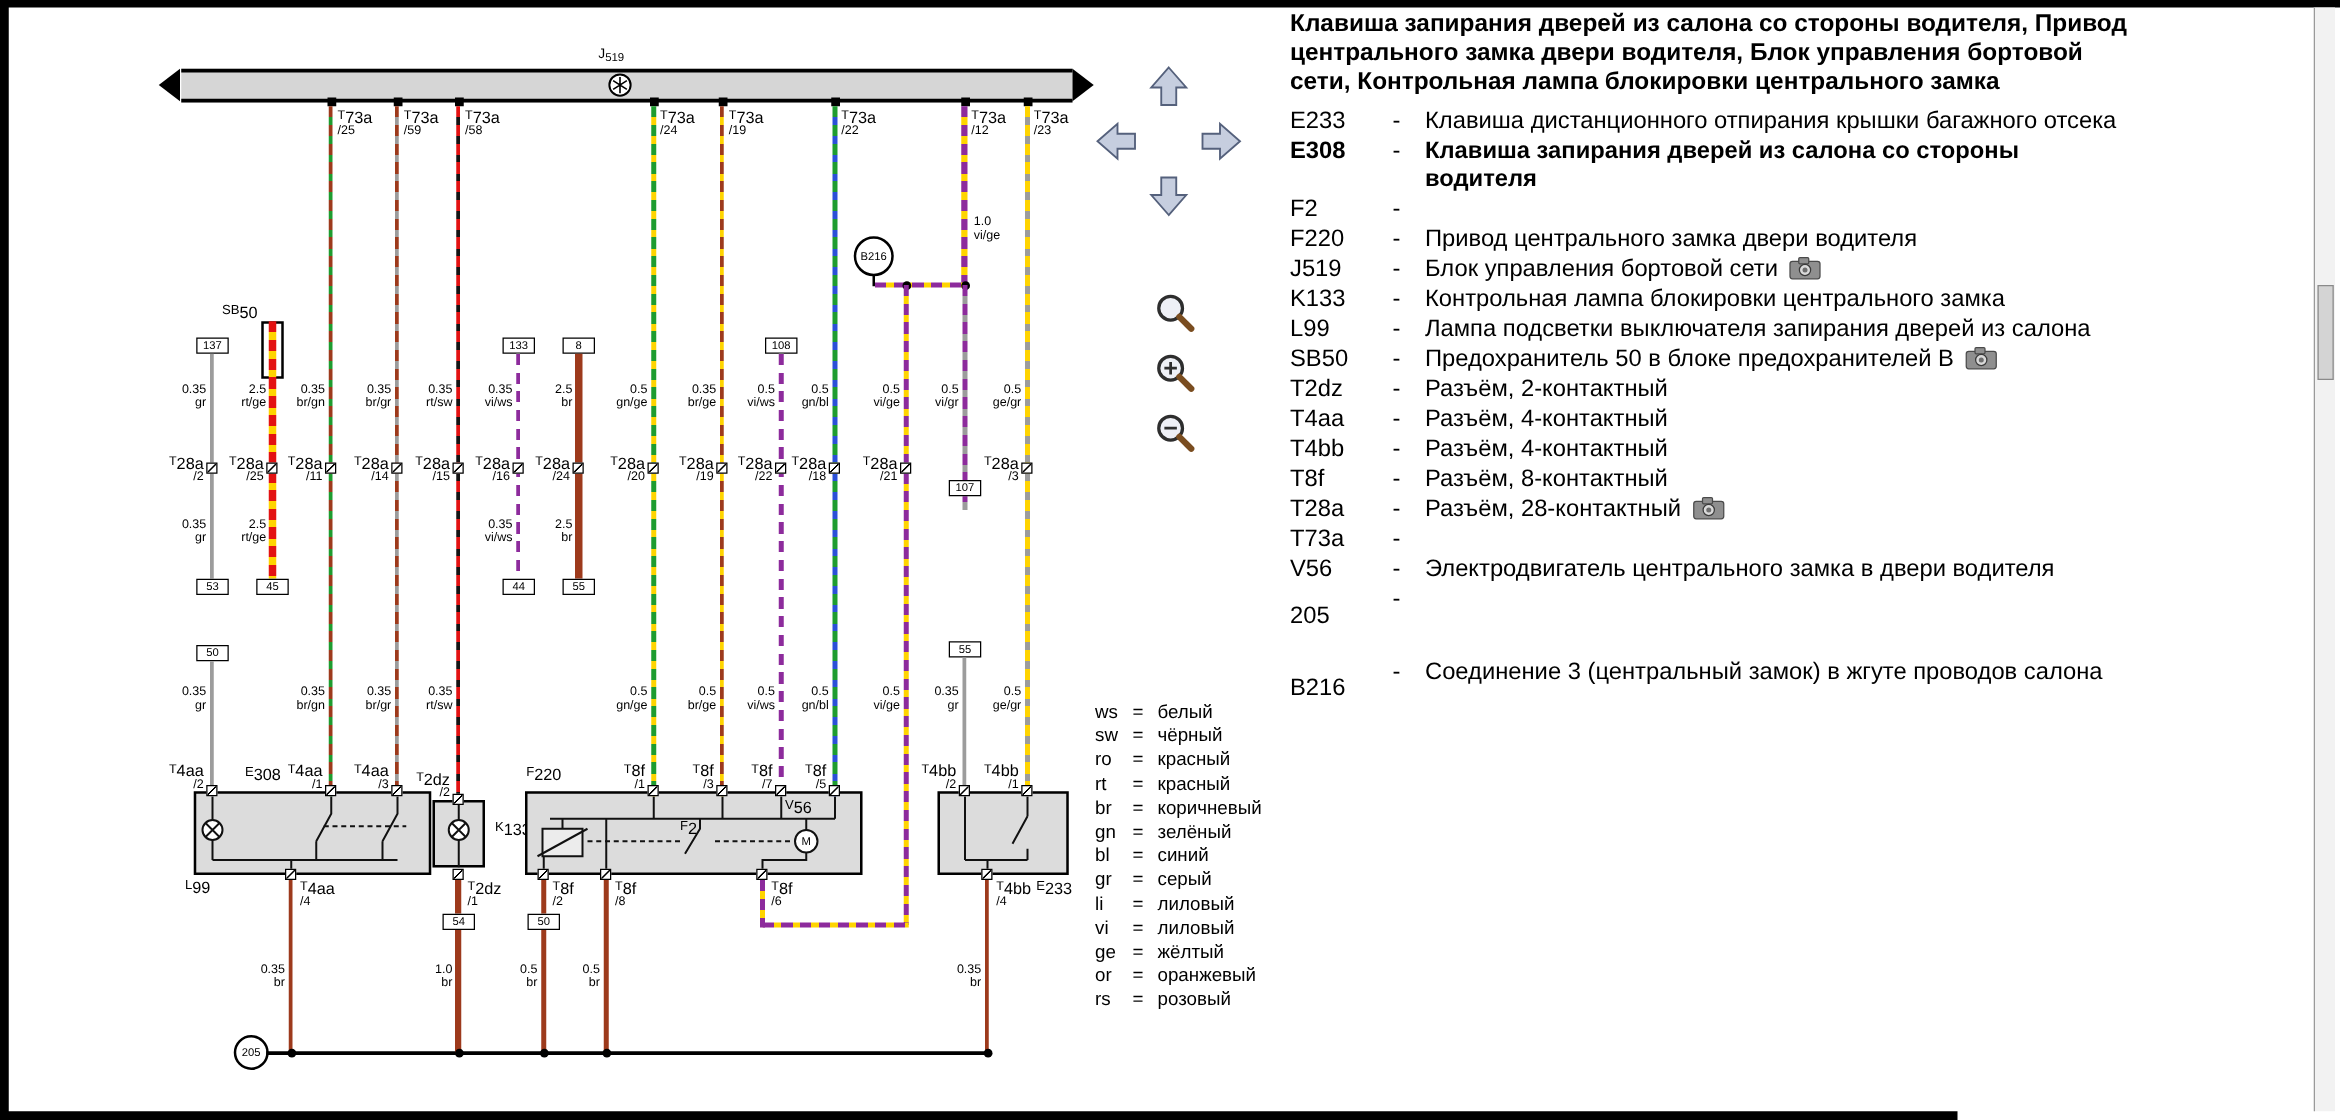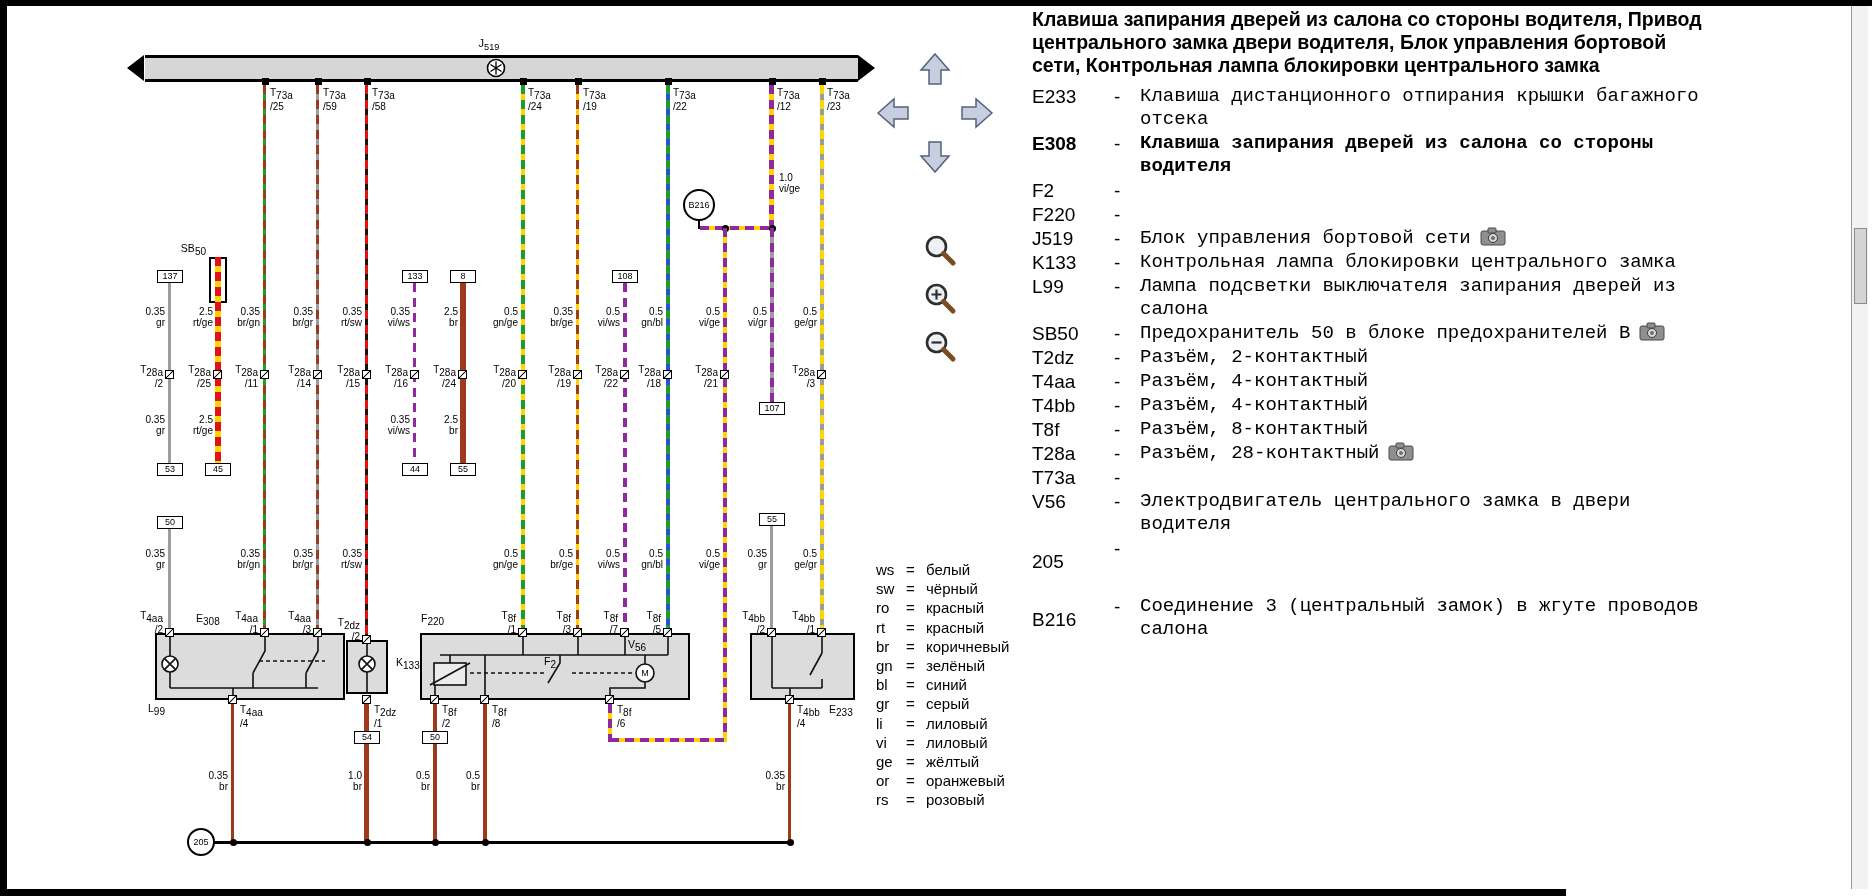--- a/index.html
+++ b/index.html
@@ -28,41 +28,41 @@
          background:linear-gradient(135deg,transparent 42%,#000 46%,#000 54%,transparent 58%),#fff; }
   .nbox { position:absolute; width:26px; height:13px; border:1px solid #000; background:#fff;
           font-size:9px; line-height:11px; text-align:center; }
   .tapsq { position:absolute; width:7px; height:7px; background:#000; }
   .dot { position:absolute; width:7px; height:7px; border-radius:50%; background:#000; }
   .circle { position:absolute; border:2px solid #000; border-radius:50%; background:#fff;
             display:flex; align-items:center; justify-content:center; font-size:9px; }
   .block { position:absolute; background:#dcdcdc; border:2px solid #000; }
   .fuse { position:absolute; border:2px solid #000; background:transparent; }
   .complbl { position:absolute; font-size:10.5px; line-height:11px; }
-  .complbl sub, .clabel sub { font-size:10px; }
+  .complbl sub, .clabel sub { font-size:13px; }
   .buslbl { position:absolute; font-size:11px; text-align:center; }
 
   
   .navbtn, .zoombtn { position:absolute; background:none; border:none; padding:0; cursor:pointer; }
 
   
   .colorlegend { position:absolute; left:876px; top:560px; font-size:15px; line-height:19.2px; }
   .ccrow { display:flex; }
   .ccabbr { width:30px; }
   .cceq { width:20px; }
 
   
   .legend { position:absolute; left:1032px; top:8px; width:716px; }
   .ltitle { font-weight:bold; font-size:19.5px; line-height:23px; width:670px; margin-bottom:8px; }
   .lrow { display:flex; font-size:19px; line-height:23px; margin:1px 0; }
   .lrow.gap { margin-top:22px; }
   .lcode { width:82px; flex:none; }
   .lcode.low { padding-top:13px; }
   .ldash { width:26px; flex:none; }
-  .ldesc { width:560px;font-family:Liberation Mono, monospace; }
+  .ldesc { width:560px; }
   .bold { font-weight:bold; }
   .cam { display:inline-block; vertical-align:-3px; margin-left:9px; }
 
   
   .sb-track { position:absolute; left:1851px; top:6px; width:17px; height:883px; background:#f2f2f2; border-left:1px solid #9a9a9a; }
   .sb-thumb { position:absolute; left:2px; top:222px; width:13px; height:76px; background:#d4d4d4; border:1px solid #8a8a8a; }
 </style>
 </head>
 <body>
 
@@ -248,21 +248,21 @@
         <div class="spec" style="left: 664px; top: 306px; width: 56px;">0.5<br>vi/ge</div>
         <div class="csq" style="left: 720px; top: 370px; width: 9px; height: 9px;"></div>
         <div class="clabel" style="left: 672px; top: 364px; width: 46px;">T<sub>28a</sub><br>/21</div>
         <div class="spec" style="left: 664px; top: 548px; width: 56px;">0.5<br>vi/ge</div>
         <div class="wire" style="left: 610px; top: 738px; width: 117px; height: 4px; background: repeating-linear-gradient(90deg, rgb(141, 43, 156) 0px, rgb(141, 43, 156) 9px, rgb(255, 212, 0) 9px, rgb(255, 212, 0) 15px);"></div>
         <div class="wire" style="left: 608px; top: 704px; width: 4px; height: 38px; background: repeating-linear-gradient(rgb(141, 43, 156) 0px, rgb(141, 43, 156) 9px, rgb(255, 212, 0) 9px, rgb(255, 212, 0) 15px);"></div>
         <div class="csq" style="left: 605px; top: 695px; width: 9px; height: 9px;"></div>
         <div class="clabel l" style="left: 617px; top: 704px; width: 46px;">T<sub>8f</sub><br>/6</div>
         <div class="wire" style="left: 770px; top: 228px; width: 4px; height: 180px; background: repeating-linear-gradient(rgb(141, 43, 156) 0px, rgb(141, 43, 156) 9px, rgb(156, 156, 156) 9px, rgb(156, 156, 156) 15px);"></div>
         <div class="spec" style="left: 711px; top: 306px; width: 56px;">0.5<br>vi/gr</div>
-        <div class="nbox" style="left: 759px; top: 402px; width: 26px; height: 13px;">107</div>
+        <div class="nbox" style="left: 759px; top: 384px; width: 26px; height: 13px;">107</div>
         <div class="nbox" style="left: 759px; top: 513px; width: 26px; height: 13px;">55</div>
         <div class="wire" style="left: 770px; top: 526px; width: 3px; height: 111px; background: rgb(156, 156, 156);"></div>
         <div class="spec" style="left: 711px; top: 548px; width: 56px;">0.35<br>gr</div>
         <div class="csq" style="left: 767px; top: 628px; width: 9px; height: 9px;"></div>
         <div class="clabel" style="left: 719px; top: 610px; width: 46px;">T<sub>4bb</sub><br>/2</div>
         <div class="wire" style="left: 820px; top: 85px; width: 4px; height: 552px; background: repeating-linear-gradient(rgb(255, 212, 0) 0px, rgb(255, 212, 0) 9px, rgb(156, 156, 156) 9px, rgb(156, 156, 156) 15px);"></div>
         <div class="spec" style="left: 761px; top: 306px; width: 56px;">0.5<br>ge/gr</div>
         <div class="csq" style="left: 817px; top: 370px; width: 9px; height: 9px;"></div>
         <div class="clabel" style="left: 769px; top: 364px; width: 46px;">T<sub>28a</sub><br>/3</div>
         <div class="spec" style="left: 761px; top: 548px; width: 56px;">0.5<br>ge/gr</div>
@@ -414,20 +414,21 @@
           <span class="ldash">-</span>
           <span class="ldesc bold">Клавиша запирания дверей из салона со стороны водителя</span>
         </div>
         <div class="lrow">
           <span class="lcode">F2</span>
           <span class="ldash">-</span>
         </div>
         <div class="lrow">
           <span class="lcode">F220</span>
           <span class="ldash">-</span>
+          <span class="ldesc">Привод центрального замка двери водителя</span>
         </div>
         <div class="lrow">
           <span class="lcode">J519</span>
           <span class="ldash">-</span>
           <span class="ldesc">Блок управления бортовой сети<svg class="cam" width="26" height="19" viewBox="0 0 26 19">
               <rect x="1" y="4" width="24" height="14" rx="2" fill="#8f8f8f" stroke="#4a4a4a"></rect>
               <rect x="8" y="1" width="8" height="5" rx="1" fill="#8f8f8f" stroke="#4a4a4a"></rect>
               <circle cx="13" cy="11" r="4.5" fill="#d9d9d9" stroke="#3a3a3a"></circle>
               <circle cx="13" cy="11" r="2" fill="#6e6e6e"></circle>
             </svg></span>

